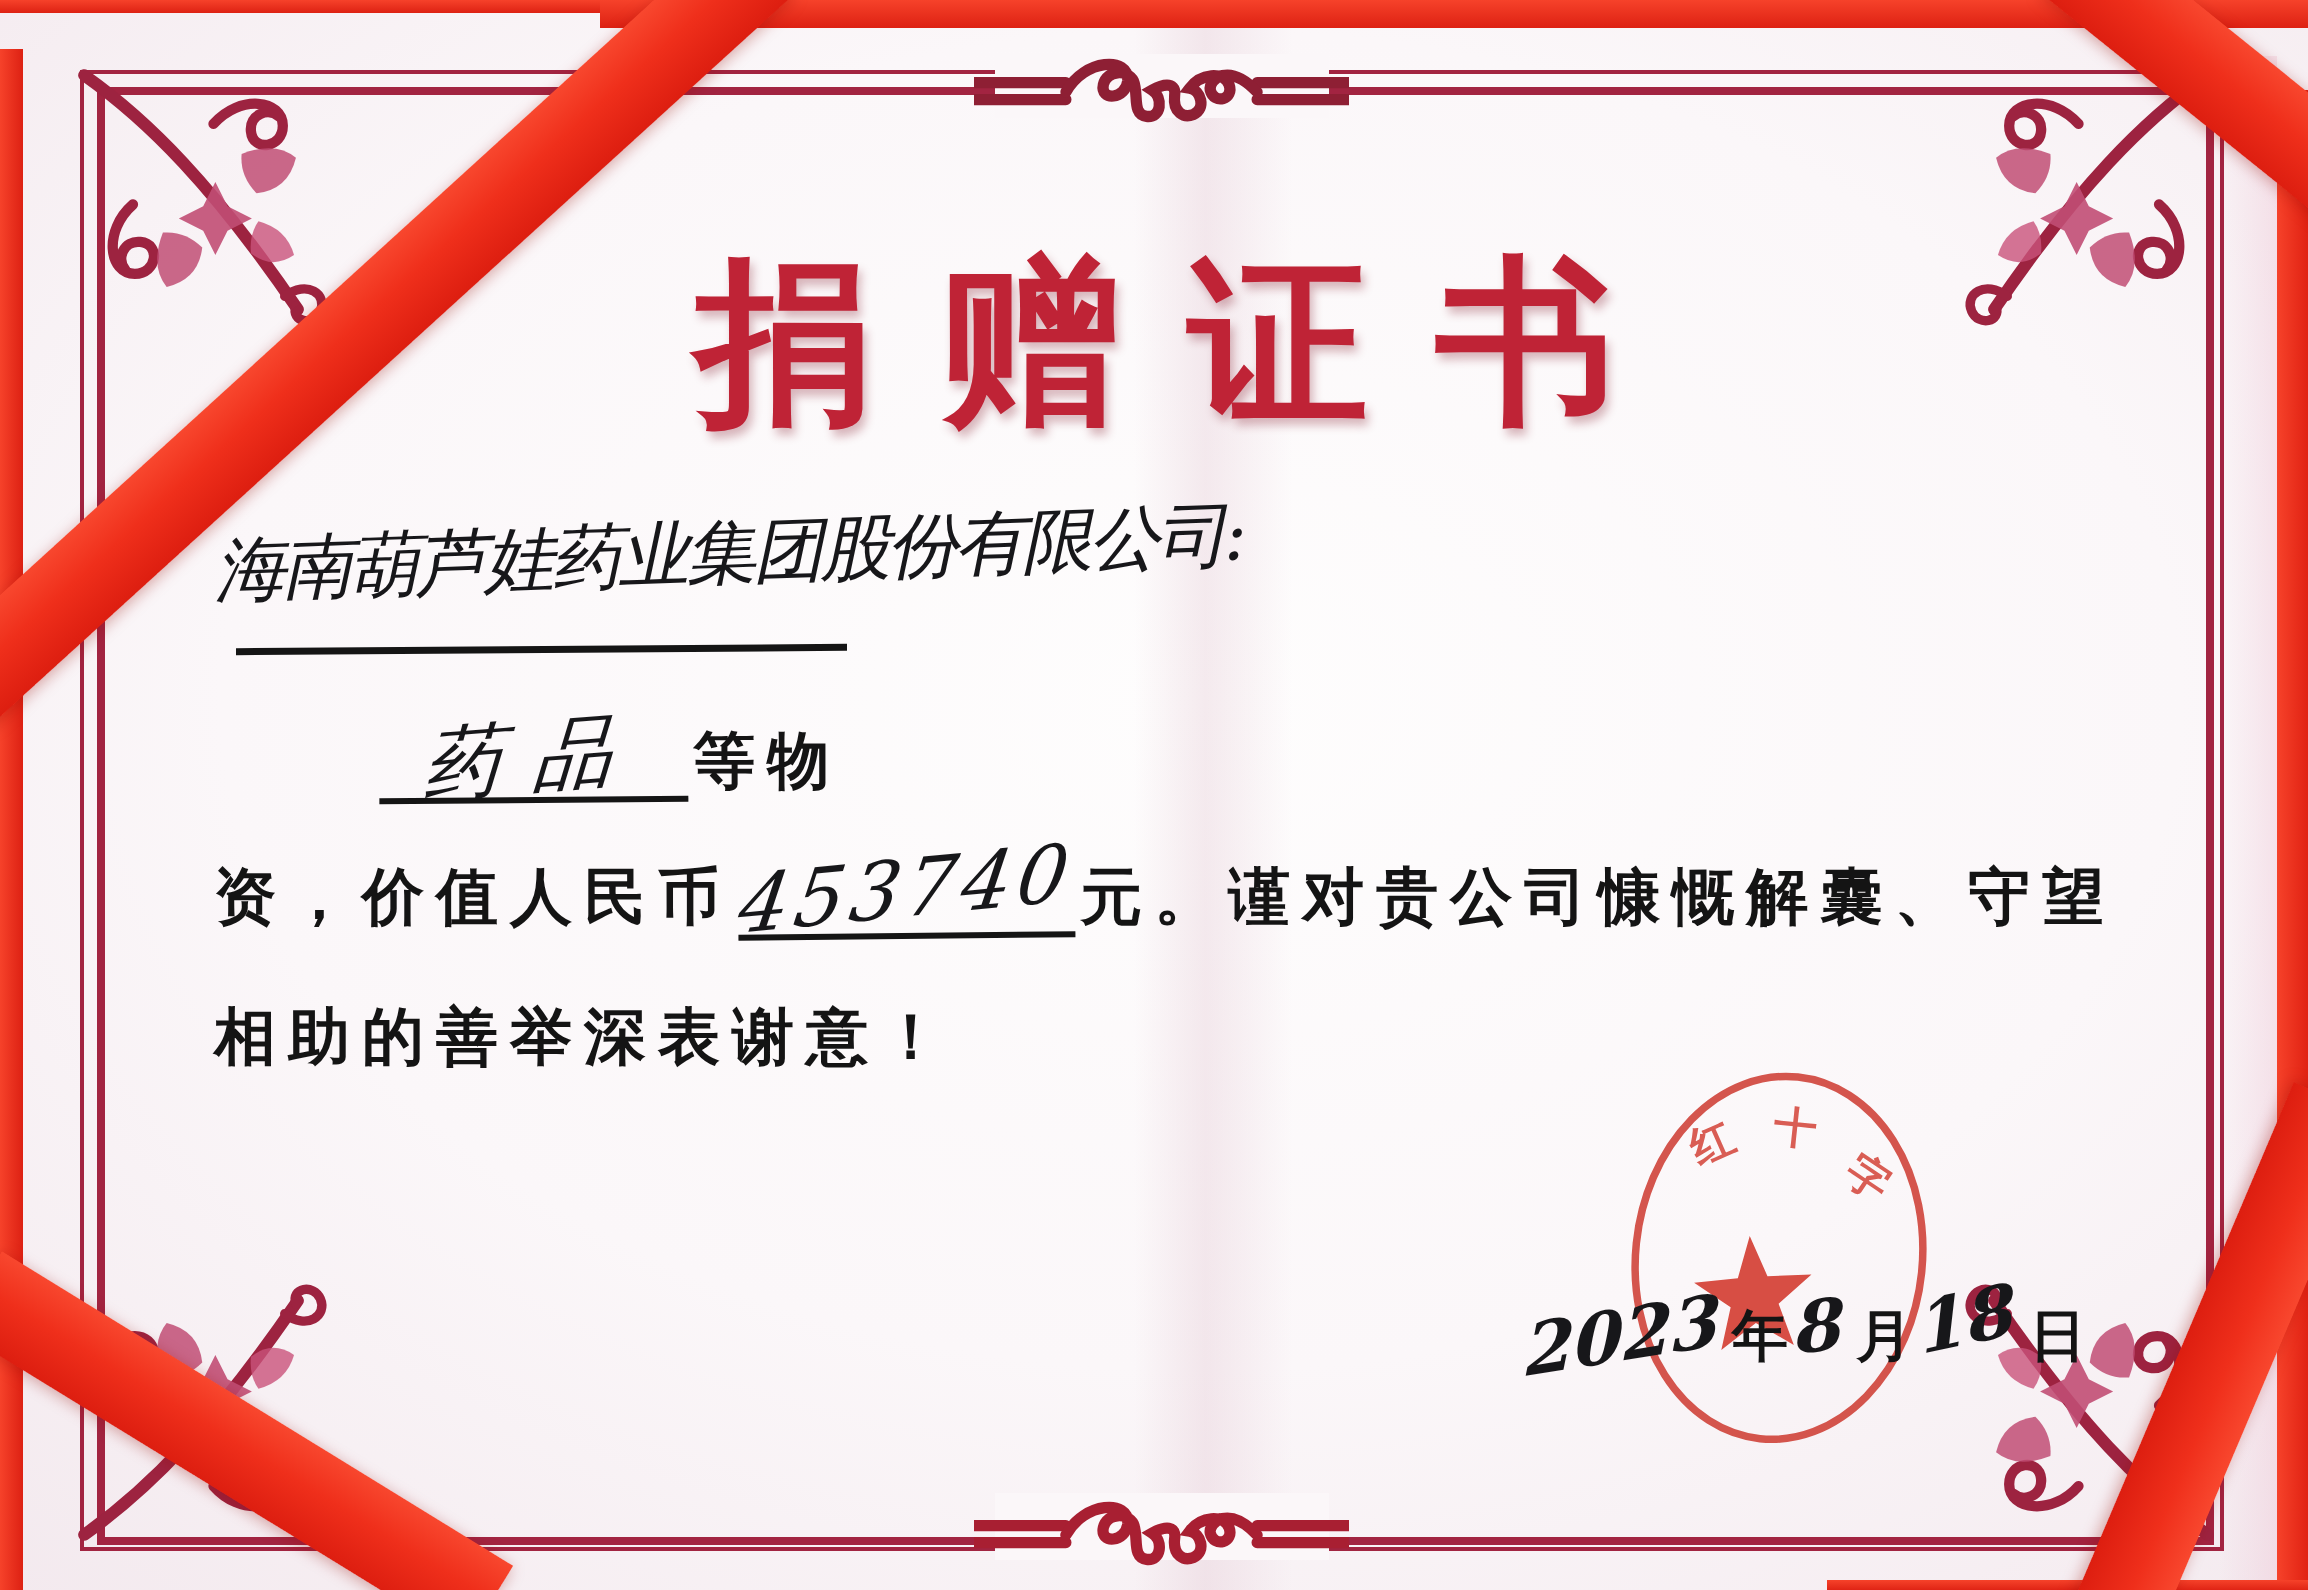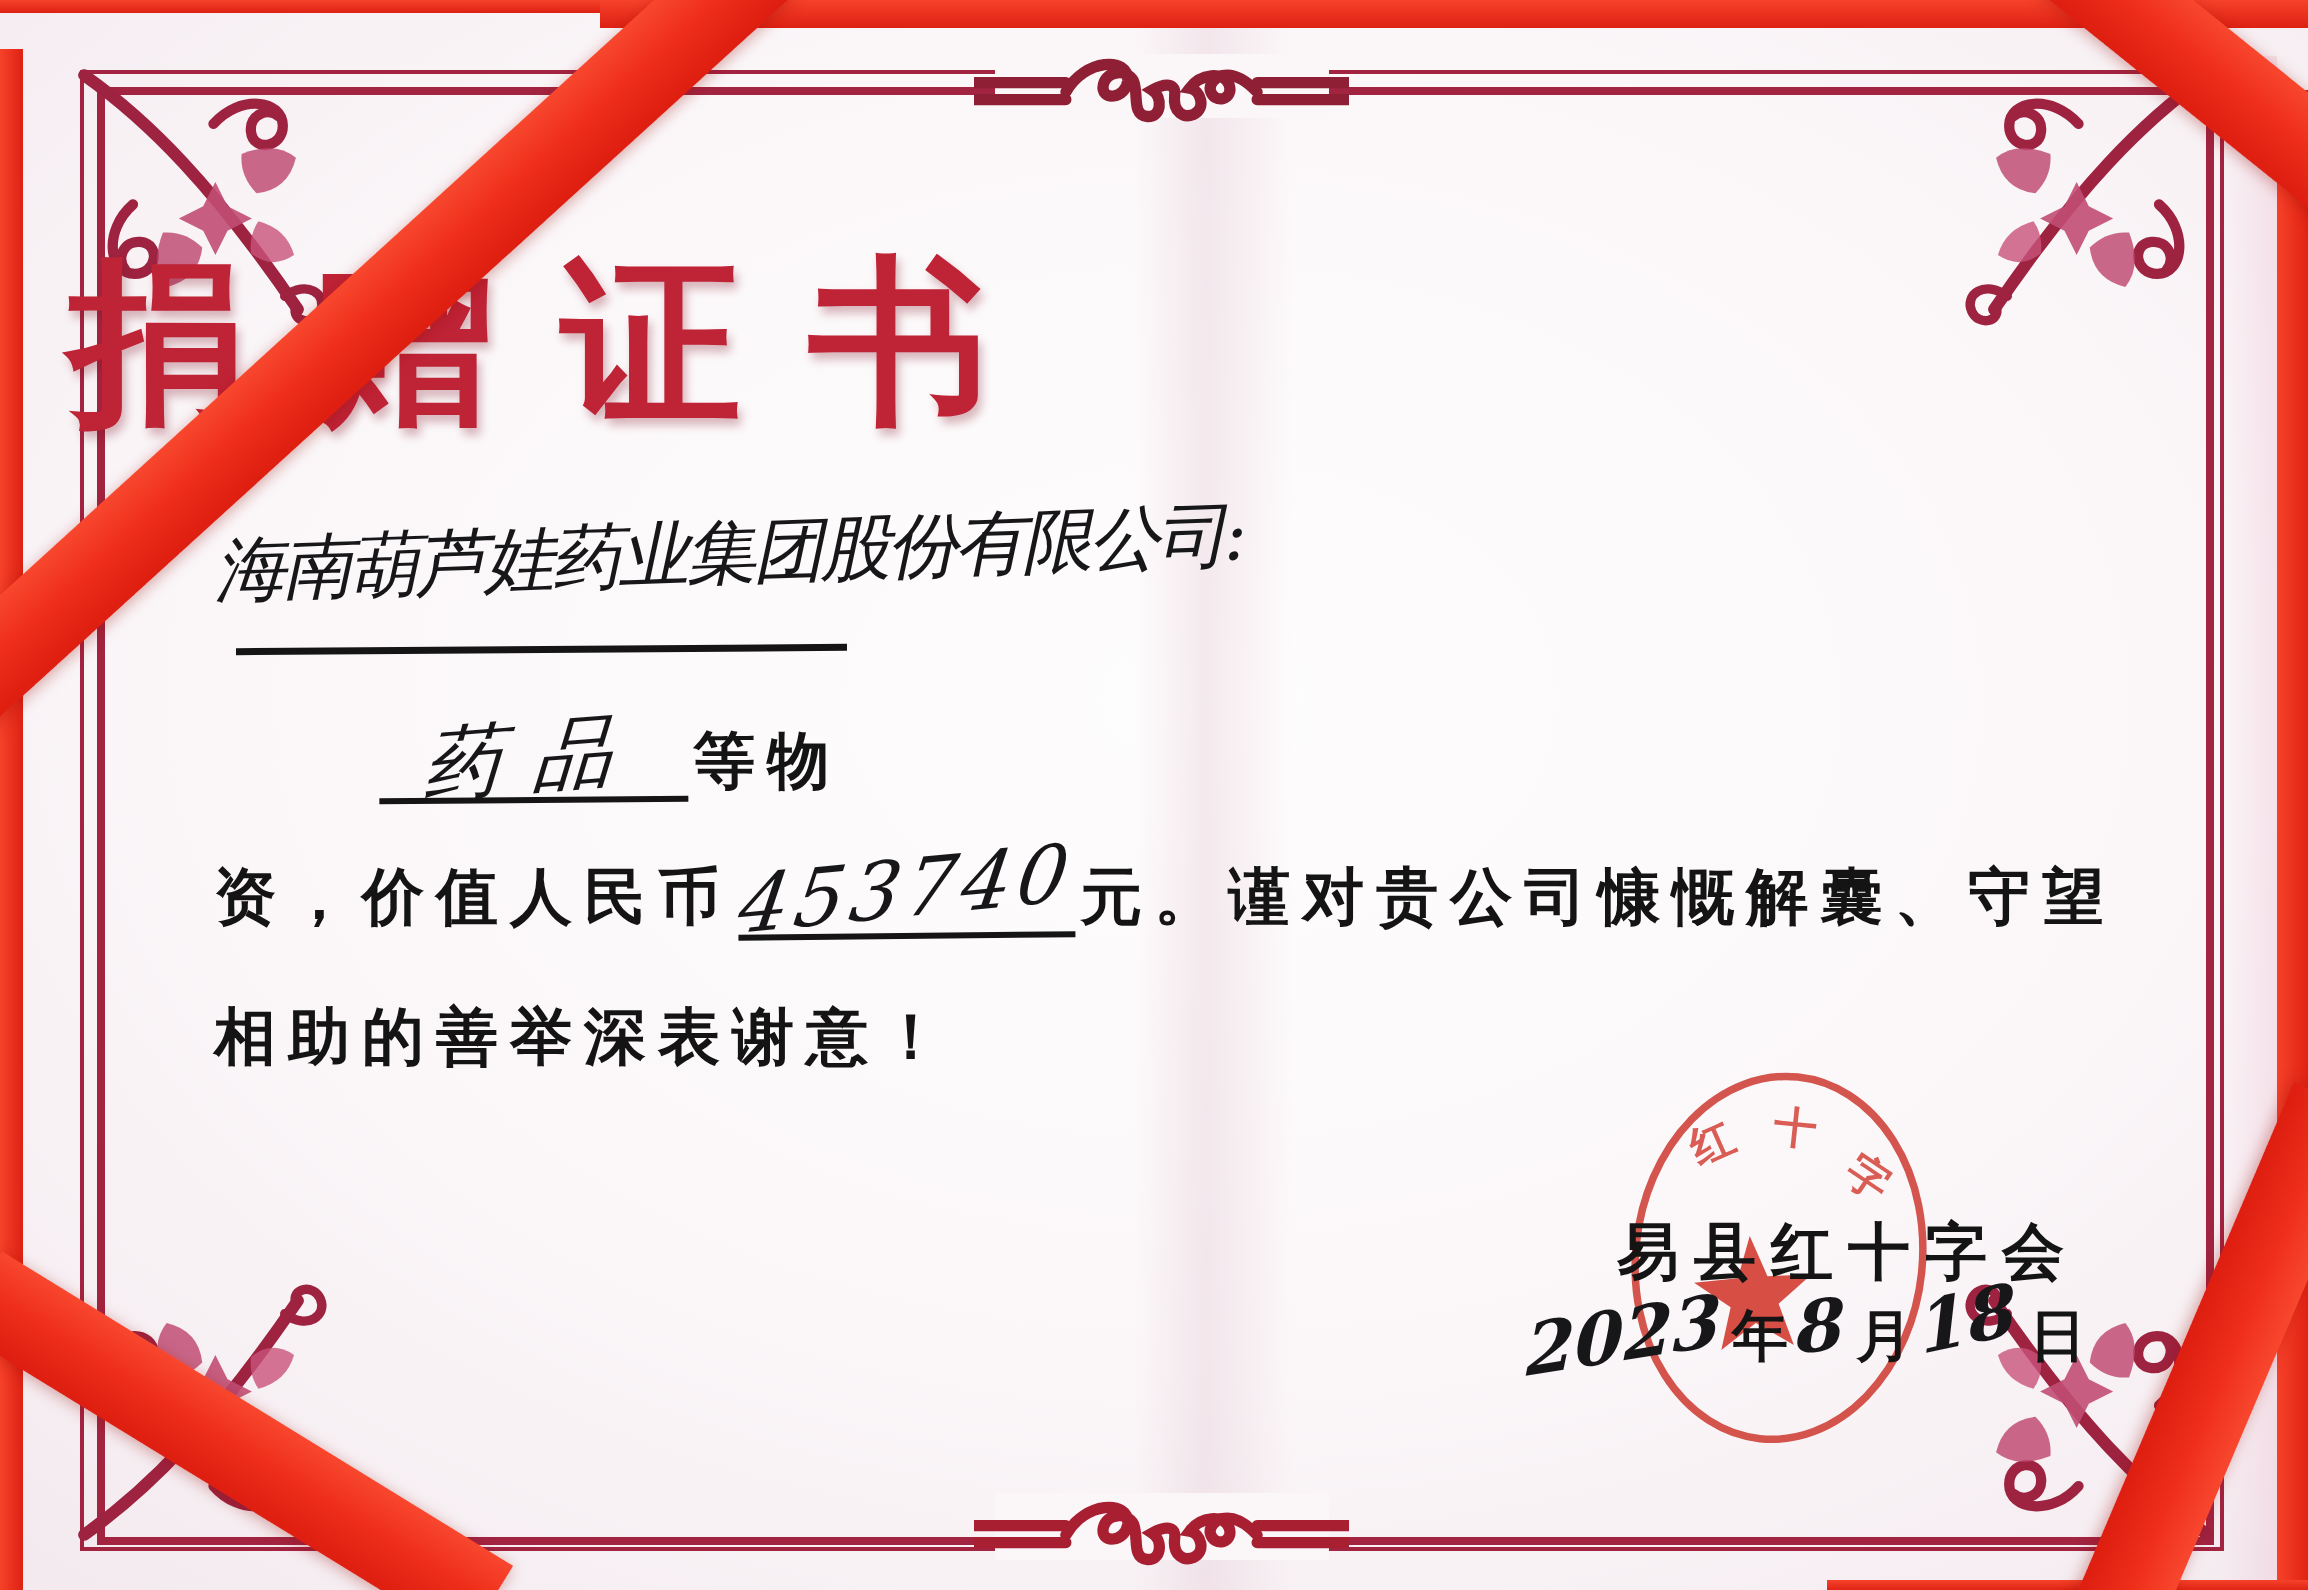--- a/index.html
+++ b/index.html
@@ -40,21 +40,21 @@
   .strip-bottom{left:1827px;top:1580px;width:482px;height:11.2px;}
   
   .ribbon{position:absolute;z-index:7;height:90px;
     background:linear-gradient(180deg,#f8472e 0%,#ef2f1b 45%,#dd1e10 100%);
     box-shadow:0 2.8px 15px rgba(150,12,5,.35);}
   .ribbon-tl{left:-183px;top:283px;width:1087px;transform:rotate(-42.3deg);}
   .ribbon-tr{left:2027px;top:30px;width:375px;transform:rotate(38.8deg);}
   .ribbon-bl{left:-66px;top:1402px;width:600px;transform:rotate(31.6deg);}
   .ribbon-br{left:1918px;top:1331px;width:600px;transform:rotate(113deg);}
   
-  .title{position:absolute;left:0;right:0;top:223px;z-index:4;
+  .title{position:absolute;left:0;right:0;top:223px;z-index:4;text-align:center;
     font-family:"DejaVu Serif","Liberation Serif",serif;font-weight:bold;
     font-size:180px;letter-spacing:67px;text-indent:67px;color:#bf2336;
     text-shadow:3.7px 6.6px 9.4px rgba(130,20,35,.30);}
   
   .hand{font-family:"DejaVu Serif","Liberation Serif",serif;font-style:italic;
     font-weight:500;color:#17171a;}
   
   .salutation{position:absolute;left:214px;top:506px;z-index:4;font-size:71px;
     letter-spacing:-3.7px;transform:rotate(-2deg);white-space:nowrap;}
   .sal-underline{position:absolute;left:236px;top:646px;width:611px;height:6.6px;
@@ -166,21 +166,20 @@
   </div>
 
   <svg class="seal" width="319" height="403" viewBox="0 0 340 430">
     <ellipse cx="170" cy="210" rx="153" ry="194" fill="none" stroke="#c9281d" stroke-width="8" opacity=".85"></ellipse>
     <polygon points="136.5,190 159.8,230.7 206.3,224 174.7,258.8 195.5,300.9 152.7,281.6 119.1,314.3 124.2,267.7 82.7,245.8 128.6,236.2" fill="#cf2b1f" opacity=".9"></polygon>
     <text x="74" y="120" transform="rotate(-30 74 120)">红</text>
     <text x="150" y="86">十</text>
     <text x="228" y="118" transform="rotate(28 228 118)">字</text>
   </svg>
 
-  <div class="signature">易县红十字会</div>
   <div class="dateline">
     <span class="hand d-year">2023</span>
     <span>年</span>
     <span class="hand d-month">8</span>
     <span>月</span>
     <span class="hand d-day">18</span>
     <span>日</span>
   </div>
 
   <div class="strip strip-top-left"></div>

